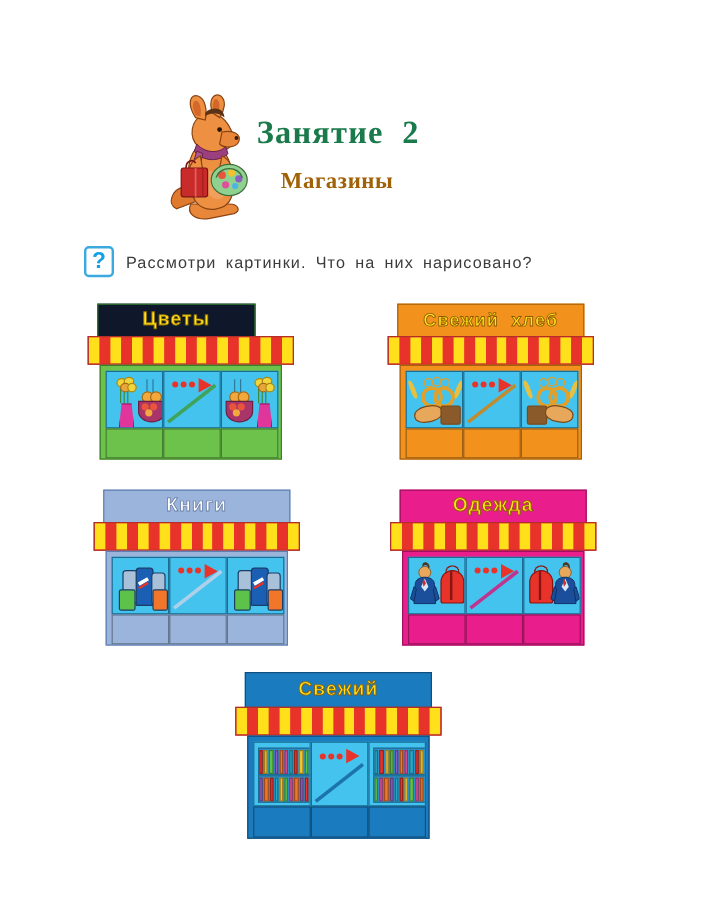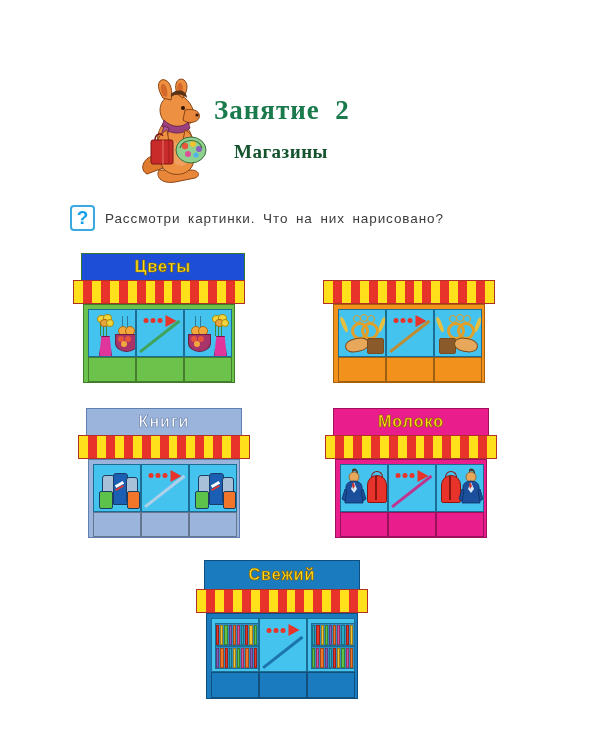--- a/index.html
+++ b/index.html
@@ -49,21 +49,21 @@
     font-size: 27px;
     color: #1a7a4c;
     letter-spacing: 1px;
     white-space: pre;
     line-height: 1.1;
   }
   .lesson-subtitle {
     font-family: "Liberation Serif", serif;
     font-weight: bold;
     font-size: 19px;
-    color: #14532d;
+    color: #a16207;
     letter-spacing: 0.5px;
     margin-top: 15px;
     margin-left: 20px;
   }
 
   
   .instruction {
     position: absolute;
     left: 70px;
     top: 205px;
@@ -317,21 +317,21 @@
       <div class="lesson-subtitle">Магазины</div>
     </div>
   </div>
 
   <div class="instruction">
     <div class="qbox">?</div>
     <div class="instruction-text">Рассмотри  картинки.  Что  на  них  нарисовано?</div>
   </div>
 
   <div class="shop" style="left:73px; top:253px; width:172px; height:130px;">
-    <div class="shop-sign" style="left:8px; top:0; width:164px; height:28px; background:#1d4ed8; border:1px solid #2f7a2f;">
+    <div class="shop-sign" style="left:8px; top:0; width:132px; height:28px; background:#0f172a; border:1px solid #2f7a2f;">
       <span class="shop-sign-text" style="color:#ffe01b; -webkit-text-stroke:0.7px #8a6a00;">Цветы</span>
     </div>
     <div class="awning" style="left:0; top:27px; width:172px; height:24px;">
       <i class="y"></i>
         <i class="r"></i>
         <i class="y"></i>
         <i class="r"></i>
         <i class="y"></i>
         <i class="r"></i>
         <i class="y"></i>
@@ -398,20 +398,23 @@
       </div>
       <div class="base-row" style="left:4px; top:52px; width:144px; height:25px;">
         <div class="base-cell" style="width:48px; background:#6cc24a;"></div>
         <div class="base-cell" style="width:48px; background:#6cc24a;"></div>
         <div class="base-cell" style="width:48px; background:#6cc24a;"></div>
       </div>
     </div>
   </div>
 
   <div class="shop" style="left:323px; top:253px; width:172px; height:130px;">
+    <div class="shop-sign" style="left:8px; top:0; width:156px; height:28px; background:#f2921d; border:1px solid #a8610a;">
+      <span class="shop-sign-text" style="color:#ffe01b; -webkit-text-stroke:0.7px #8a5a00; font-size:15px;">Свежий  хлеб</span>
+    </div>
     <div class="awning" style="left:0; top:27px; width:172px; height:24px;">
       <i class="y"></i>
         <i class="r"></i>
         <i class="y"></i>
         <i class="r"></i>
         <i class="y"></i>
         <i class="r"></i>
         <i class="y"></i>
         <i class="r"></i>
         <i class="y"></i>
@@ -526,21 +529,21 @@
       <div class="base-row" style="left:4px; top:52px; width:144px; height:25px;">
         <div class="base-cell" style="width:48px; background:#9ab4dc;"></div>
         <div class="base-cell" style="width:48px; background:#9ab4dc;"></div>
         <div class="base-cell" style="width:48px; background:#9ab4dc;"></div>
       </div>
     </div>
   </div>
 
   <div class="shop" style="left:325px; top:408px; width:172px; height:130px;">
     <div class="shop-sign" style="left:8px; top:0; width:156px; height:28px; background:#ea1d8d; border:1px solid #a0105f;">
-      <span class="shop-sign-text" style="color:#ffe01b; -webkit-text-stroke:0.7px #8a5a00;">Молоко</span>
+      <span class="shop-sign-text" style="color:#ffe01b; -webkit-text-stroke:0.7px #8a5a00;">Одежда</span>
     </div>
     <div class="awning" style="left:0; top:27px; width:172px; height:24px;">
       <i class="y"></i>
         <i class="r"></i>
         <i class="y"></i>
         <i class="r"></i>
         <i class="y"></i>
         <i class="r"></i>
         <i class="y"></i>
         <i class="r"></i>

